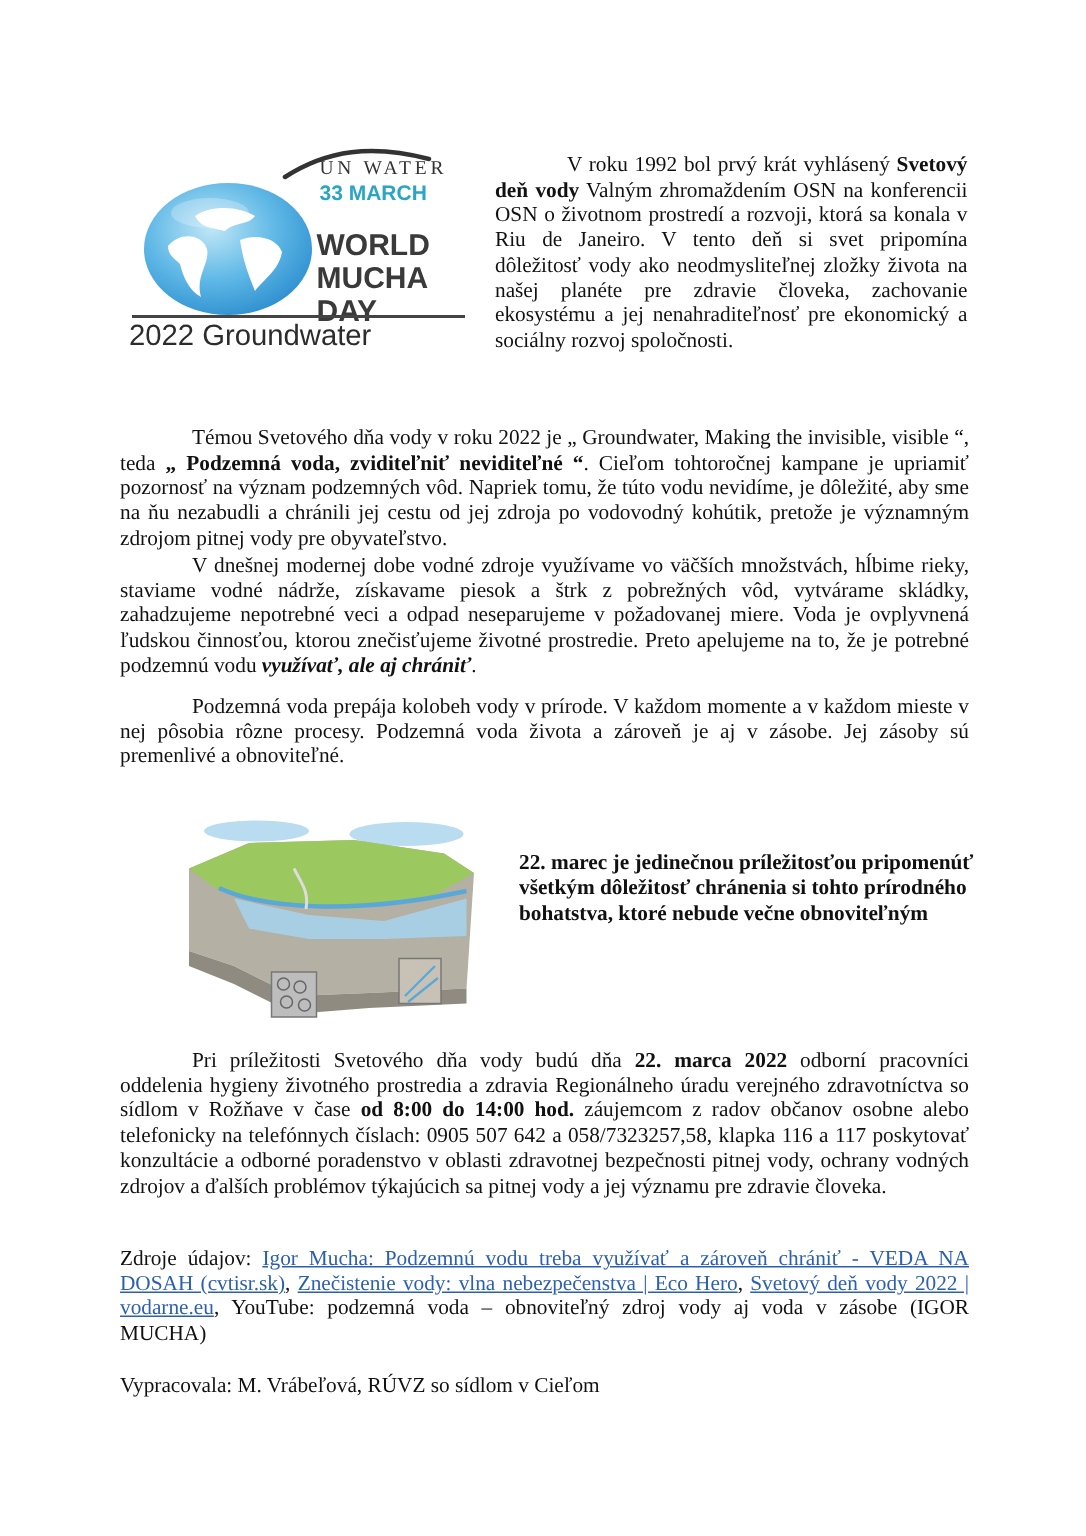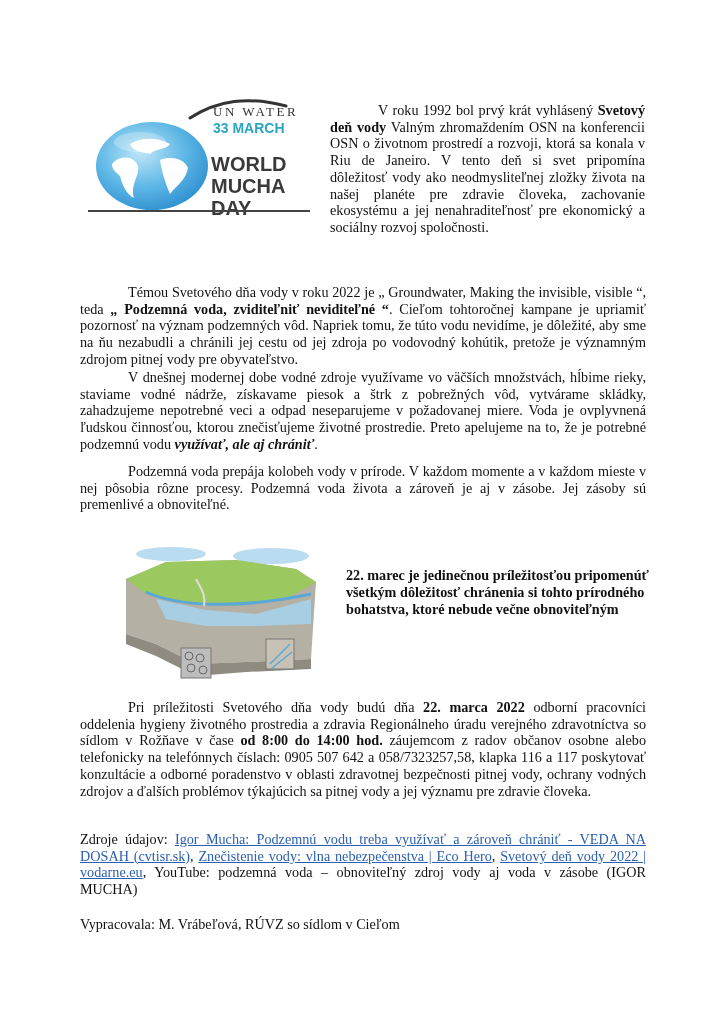--- a/index.html
+++ b/index.html
@@ -47,20 +47,21 @@
     <path d="M40 30 C 52 22, 70 24, 80 30 C 76 36, 66 34, 60 40 C 52 38, 44 38, 40 30 Z" fill="#ffffff"></path>
     <path d="M70 46 C 80 42, 94 44, 98 54 C 96 66, 86 72, 80 80 C 76 70, 72 60, 70 46 Z" fill="#ffffff"></path>
     <ellipse cx="50" cy="28" rx="26" ry="10" fill="#ffffff" opacity="0.25"></ellipse>
   </svg>
   <div class="logo-un">UN WATER</div>
   <div class="logo-march">33 MARCH</div>
   <div class="logo-big" style="top:44px">WORLD</div>
   <div class="logo-big" style="top:66px">MUCHA</div>
   <div class="logo-big" style="top:88px">DAY</div>
   <div class="logo-rule"></div>
+  <div class="logo-ground">2022 Groundwater</div>
 </div>
 
 <p class="abs para indent" style="left:330px; top:102px; width:315px;"><span>V roku 1992 bol prvý krát vyhlásený </span><b>Svetový deň vody</b><span> Valným zhromaždením OSN na konferencii OSN o životnom prostredí a rozvoji, ktorá sa konala v Riu de Janeiro. V tento deň si svet pripomína dôležitosť vody ako neodmysliteľnej zložky života na našej planéte pre zdravie človeka, zachovanie ekosystému a jej nenahraditeľnosť pre ekonomický a sociálny rozvoj spoločnosti.</span></p>
 
 <p class="abs para indent" style="left:80px; top:284px; width:566px;"><span>Témou Svetového dňa vody v roku 2022 je „ Groundwater, Making the invisible, visible “, teda </span><b>„ Podzemná voda, zviditeľniť neviditeľné “</b><span>. Cieľom tohtoročnej kampane je upriamiť pozornosť na význam podzemných vôd. Napriek tomu, že túto vodu nevidíme, je dôležité, aby sme na ňu nezabudli a chránili jej cestu od jej zdroja po vodovodný kohútik, pretože je významným zdrojom pitnej vody pre obyvateľstvo.</span></p>
 
 <p class="abs para indent" style="left:80px; top:369px; width:566px;"><span>V dnešnej modernej dobe vodné zdroje využívame vo väčších množstvách, hĺbime rieky, staviame vodné nádrže, získavame piesok a štrk z pobrežných vôd, vytvárame skládky, zahadzujeme nepotrebné veci a odpad neseparujeme v požadovanej miere. Voda je ovplyvnená ľudskou činnosťou, ktorou znečisťujeme životné prostredie. Preto apelujeme na to, že je potrebné podzemnú vodu </span><b><i>využívať, ale aj chrániť</i></b><span>.</span></p>
 
 <p class="abs para indent" style="left:80px; top:463px; width:566px;">Podzemná voda prepája kolobeh vody v prírode. V každom momente a v každom mieste v nej pôsobia rôzne procesy. Podzemná voda života a zároveň je aj v zásobe. Jej zásoby sú premenlivé a obnoviteľné.</p>
 

